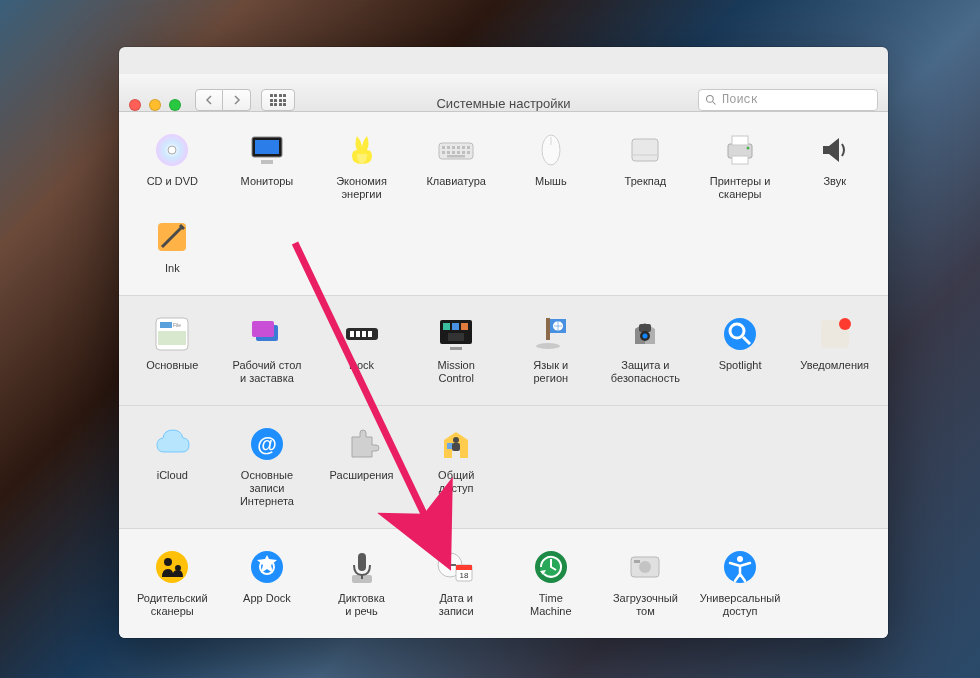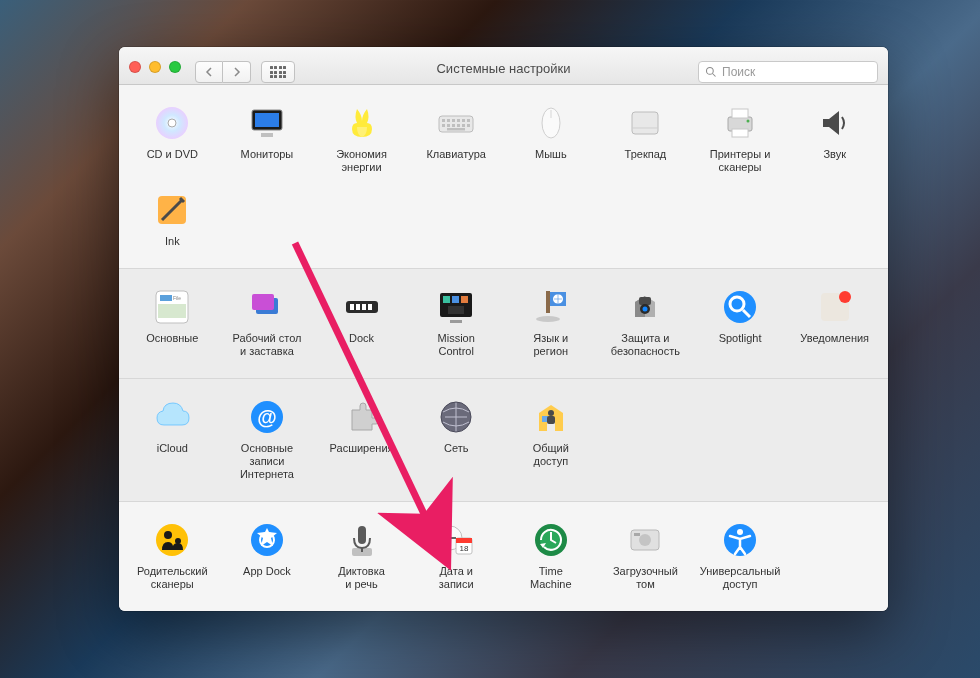--- a/index.html
+++ b/index.html
@@ -13,22 +13,23 @@
   .window {
     position: absolute; left: 119px; top: 47px; width: 769px;
     background: #ececec; border-radius: 6px;
     box-shadow: 0 20px 60px rgba(0,0,0,.45), 0 0 0 1px rgba(0,0,0,.15);
     overflow: hidden;
   }
   
   .titlebar {
     height: 38px; background: linear-gradient(#f6f6f6,#e6e6e6);
     border-bottom: 1px solid #c8c8c8;
-    display: flex; align-items: flex-start; padding: 14px 10px;
+    display: flex; align-items: flex-end; padding: 0 10px;
     position: relative;
+    margin-top: 27px;
   }
   .traffic { display: flex; gap: 8px; }
   .tl { width: 12px; height: 12px; border-radius: 50%; border: .5px solid rgba(0,0,0,.15); }
   .tl.red { background:#ff5f57; } .tl.yellow{background:#ffbd2e;} .tl.green{background:#28c940;}
   .navseg { margin-left: 14px; display:flex; }
   .segbtn {
     width: 28px; height: 22px; background: linear-gradient(#fdfdfd,#f1f1f1);
     border: 1px solid #c2c2c2; display:flex; align-items:center; justify-content:center;
     color:#8a8a8a; font-size:12px;
   }
@@ -39,21 +40,21 @@
     background:linear-gradient(#fdfdfd,#f1f1f1); display:flex;align-items:center;justify-content:center;
   }
   .gridbtn .dots{display:grid;grid-template-columns:repeat(4,3px);grid-template-rows:repeat(3,3px);gap:1.5px;}
   .gridbtn .dots span{width:3px;height:3px;background:#6a6a6a;border-radius:.5px;}
   .wintitle { position:absolute; left:0; right:0; text-align:center; font-size:13px; color:#4a4a4a; pointer-events:none;}
   .search {
     margin-left:auto; width:180px; height:22px; background:#fff; border:1px solid #c9c9c9;
     border-radius:4px; display:flex; align-items:center; padding:0 6px; gap:5px;
   }
   .search svg{width:12px;height:12px;flex:none;color:#8a8a8a;}
-  .search input{border:none;outline:none;font-size:12px;width:100%;color:#333;background:transparent;}
+  .search input{border:none;outline:none;font-size:12px;width:100%;color:#333;background:transparent;font-family:Liberation Mono, monospace;}
   .search input::placeholder{color:#9a9a9a;}
   
   .section { padding: 14px 6px 16px 6px; }
   .section.alt { background:#f5f5f5; }
   .section + .section { border-top:1px solid #d7d7d7; }
   .row { display:grid; grid-template-columns: repeat(8, 1fr); }
   .item {
     display:flex; flex-direction:column; align-items:center;
     padding:4px 2px; cursor:default; text-align:center;
   }
@@ -347,30 +348,20 @@
               <div class="iconwrap">
                 <svg viewBox="0 0 40 40" width="40" height="40">
                   <path d="M10 13 h8 v-4 a3 3 0 0 1 6 0 v4 h6 v8 h4 a3 3 0 0 1 0 6 h-4 v6 h-20 Z" fill="#d0d0d0" stroke="#a8a8a8"></path>
                 </svg>
               </div>
               <div class="label">Расширения</div>
             </div>
             <div class="item">
               <div class="iconwrap">
                 <svg viewBox="0 0 40 40" width="40" height="40">
-                  <circle cx="20" cy="20" r="15" fill="#6a6a7a"></circle>
-                  <path d="M7 15 q13-8 26 0 M7 25 q13 8 26 0 M20 5 v30 M9 20 h22" stroke="#c0c0d0" stroke-width="1" fill="none"></path>
-                  <circle cx="20" cy="20" r="15" fill="none" stroke="#4a4a5a"></circle>
-                </svg>
-              </div>
-              <div class="label">Сеть</div>
-            </div>
-            <div class="item">
-              <div class="iconwrap">
-                <svg viewBox="0 0 40 40" width="40" height="40">
                   <path d="M8 34 V16 l12-8 12 8 V34 h-8 V24 h-8 V34 Z" fill="#ffcc4d"></path>
                   <rect x="11" y="19" width="6" height="6" fill="#6aa8e8"></rect>
                   <circle cx="20" cy="16" r="3" fill="#4a4a4a"></circle>
                   <rect x="16" y="19" width="8" height="8" fill="#4a4a4a" rx="2"></rect>
                 </svg>
               </div>
               <div class="label">Общий
 доступ</div>
             </div>
           </div>

